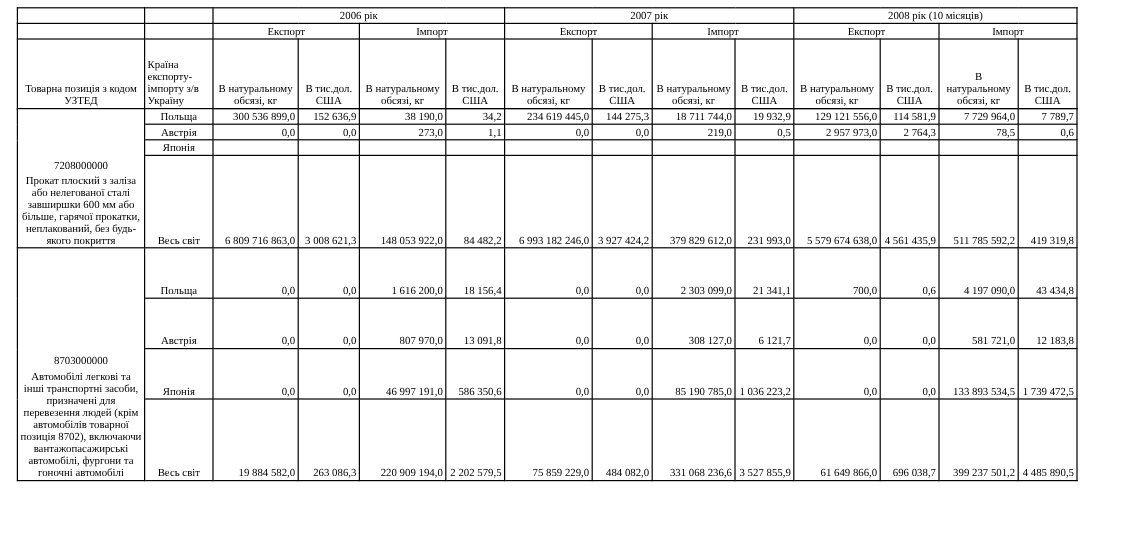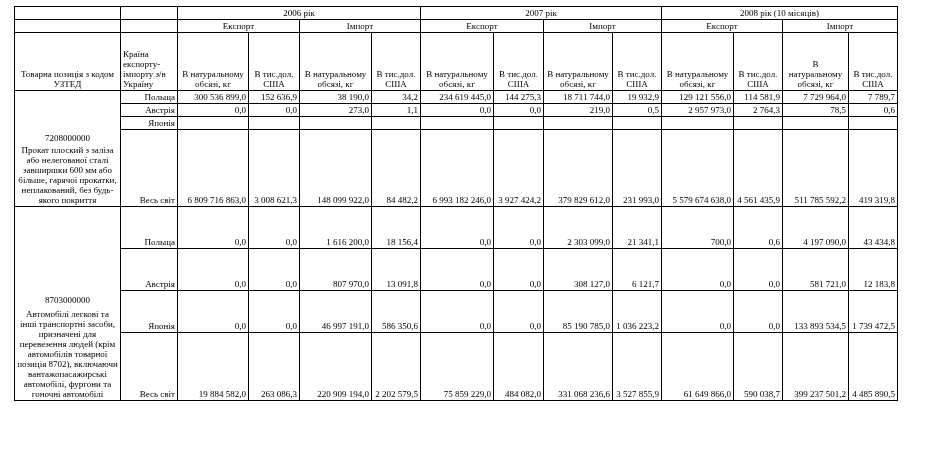--- a/index.html
+++ b/index.html
@@ -15,21 +15,21 @@
     color:#000;
     overflow:hidden;
     white-space:normal;
   }
   td.noborder{border:none;}
   .top{vertical-align:top;}
   .hdr-year{font-size:9px;text-align:center;vertical-align:middle;}
   .hdr-dir{font-size:9px;text-align:center;vertical-align:middle;}
   .hdr-unit{font-size:9px;text-align:center;vertical-align:middle;line-height:10px;}
   .prodcell{font-size:9px;text-align:center;vertical-align:top;line-height:11.5px;padding-top:2px;}
-  .country{font-size:9px;text-align:right;vertical-align:bottom;margin-top:12px;}
+  .country{font-size:9px;text-align:center;vertical-align:bottom;margin-top:12px;}
   .num{font-size:9px;text-align:right;vertical-align:bottom;padding-right:2px;}
 </style>
 </head>
 <body>
 
 <div class="sheet">
 <table class="grid">
   <colgroup>
     <col style="width:106px">
     <col style="width:57px">
@@ -134,21 +134,21 @@
     <td class="num"></td>
     <td class="num"></td>
     <td class="num"></td>
     <td class="num"></td>
   </tr>
 
   <tr style="height:77px">
     <td class="country">Весь світ</td>
     <td class="num top" style="padding-top:3px">6 809 716 863,0</td>
     <td class="num top" style="padding-top:3px">3 008 621,3</td>
-    <td class="num top" style="padding-top:3px">148 099 922,0</td>
+    <td class="num top" style="padding-top:3px">148 053 922,0</td>
     <td class="num top" style="padding-top:3px">84 482,2</td>
     <td class="num top" style="padding-top:3px">6 993 182 246,0</td>
     <td class="num top" style="padding-top:3px">3 927 424,2</td>
     <td class="num top" style="padding-top:3px">379 829 612,0</td>
     <td class="num top" style="padding-top:3px">231 993,0</td>
     <td class="num top" style="padding-top:3px">5 579 674 638,0</td>
     <td class="num top" style="padding-top:3px">4 561 435,9</td>
     <td class="num top" style="padding-top:3px">511 785 592,2</td>
     <td class="num top" style="padding-top:3px">419 319,8</td>
   </tr>
@@ -209,20 +209,20 @@
     <td class="country">Весь світ</td>
     <td class="num top" style="padding-top:3px">19 884 582,0</td>
     <td class="num top" style="padding-top:3px">263 086,3</td>
     <td class="num top" style="padding-top:3px">220 909 194,0</td>
     <td class="num top" style="padding-top:3px">2 202 579,5</td>
     <td class="num top" style="padding-top:4px">75 859 229,0</td>
     <td class="num top" style="padding-top:3px">484 082,0</td>
     <td class="num top" style="padding-top:3px">331 068 236,6</td>
     <td class="num top" style="padding-top:3px">3 527 855,9</td>
     <td class="num top" style="padding-top:3px">61 649 866,0</td>
-    <td class="num top" style="padding-top:3px">590 038,7</td>
+    <td class="num top" style="padding-top:3px">696 038,7</td>
     <td class="num top" style="padding-top:3px">399 237 501,2</td>
     <td class="num top" style="padding-top:3px">4 485 890,5</td>
   </tr>
 
 </tbody>
     </table>
 </div>
 
 </body></html>

